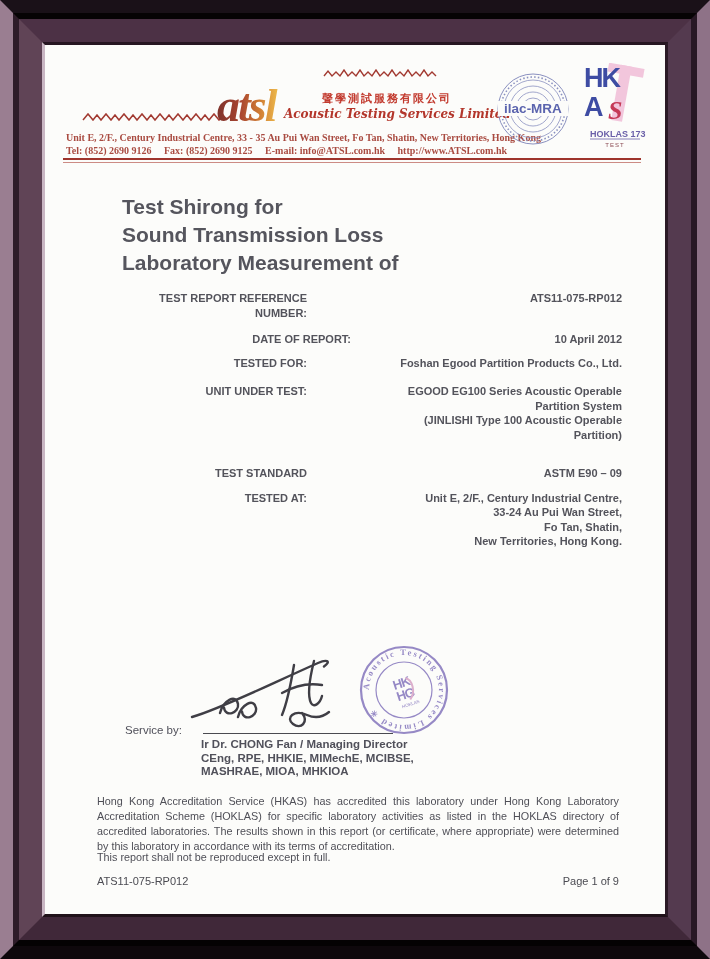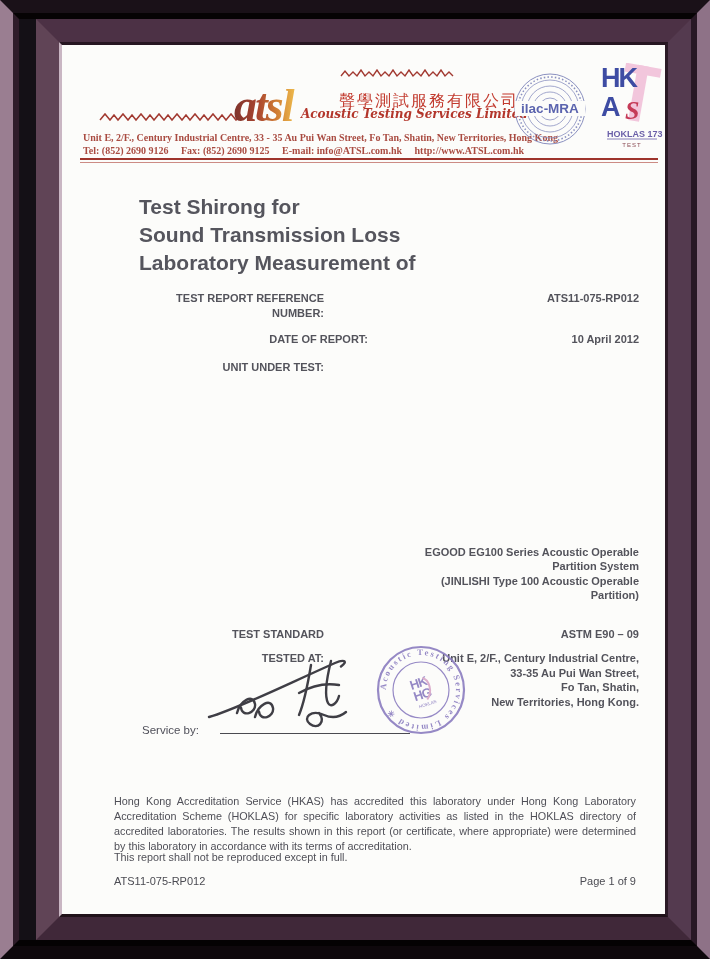--- a/index.html
+++ b/index.html
@@ -5,34 +5,34 @@
   html,body{margin:0;padding:0;}
   body{
     width:710px;height:959px;overflow:hidden;
     font-family:"Liberation Sans", sans-serif;
     background:#141016;
   }
   
   .f1{width:710px;height:959px;box-sizing:border-box;
       border:13px solid;border-color:#1A1118 #8E7287 #0E080C #9A7E91;}
   .f2{width:100%;height:100%;box-sizing:border-box;
-      border:6px solid;border-color:#060304 #281825 #040203 #2E1C29;padding-left:17px;}
+      border:6px solid;border-color:#060304 #281825 #040203 #2E1C29;}
   .f3{width:100%;height:100%;box-sizing:border-box;
       border:23px solid;border-color:#4C3145 #543A4F #402839 #604456;}
   .f4{width:100%;height:100%;box-sizing:border-box;
       border:3px solid;border-color:#261621 #2B1A26 #201219 #C9B6C3;}
   .page{width:100%;height:100%;position:relative;background:#FCFCFA;}
 
   
   .wave{position:absolute;}
   .wave-left{left:36px;top:64px;}
   .wave-top{left:277px;top:21px;}
   .atsl-logo{position:absolute;left:170px;top:34px;}
   .company-zh{position:absolute;left:277px;top:46px;
-      font-size:16px;font-weight:normal;letter-spacing:2px;color:#C23A2E;
+      font-size:11px;font-weight:bold;letter-spacing:2px;color:#C23A2E;
       font-family:"Liberation Serif",serif;}
   .company-en{position:absolute;left:239px;top:62px;
       font-size:12px;font-weight:bold;font-style:italic;color:#B3362B;
       font-family:"DejaVu Serif",serif;}
   .addr{position:absolute;left:21px;white-space:pre;
       font-family:"Liberation Serif",serif;font-weight:bold;
       font-size:10px;color:#A94B41;}
   .addr1{top:87px;}
   .addr2{top:100px;}
   .red-rule{position:absolute;left:18px;top:113px;width:578px;height:2px;
@@ -44,21 +44,21 @@
   .title{position:absolute;left:77px;top:148px;
       font-size:21px;font-weight:bold;line-height:28px;color:#55555D;}
 
   
   .fields{position:absolute;left:77px;top:246px;width:500px;
       font-size:11px;line-height:14.5px;color:#53535B;text-align:right;}
   .frow{display:flex;}
   .flabel{width:185px;flex:0 0 185px;font-weight:bold;}
   .fvalue{flex:1;font-weight:bold;white-space:pre-line;}
   .mb12{margin-bottom:12px;}.mb9{margin-bottom:9px;margin-left:44px;}.mb10{margin-bottom:10px;}
-  .mb4{margin-bottom:4px;}.mb8{margin-bottom:8px;}.mb24{margin-bottom:24px;flex-direction:column;}
+  .mb4{margin-bottom:4px;}.mb8{margin-bottom:8px;}.mb24{margin-bottom:24px;}
 
   
   .approved{position:absolute;left:80px;top:679px;font-size:11.5px;color:#50505A;}
   .sig-svg{position:absolute;left:143px;top:604px;}
   .sig-line{position:absolute;left:158px;top:688px;width:190px;
       border-top:1.5px solid #4A4A50;}
   .sig-names{position:absolute;left:156px;top:693px;
       font-size:11.5px;font-weight:bold;line-height:13.5px;color:#50505A;}
   .stamp{position:absolute;left:312px;top:598px;opacity:.9;}
 
@@ -141,38 +141,42 @@
 
       <div class="fields">
         <div class="frow mb12">
           <div class="flabel">TEST REPORT REFERENCE NUMBER:</div>
           <div class="fvalue">ATS11-075-RP012</div>
         </div>
         <div class="frow mb9">
           <div class="flabel">DATE OF REPORT:</div>
           <div class="fvalue">10 April 2012</div>
         </div>
+        <div class="frow mb10">
+          <div class="flabel">TESTED FOR:</div>
+          <div class="fvalue">Foshan Egood Partition Products Co., Ltd.</div>
+        </div>
         <div class="frow mb4">
           <div class="flabel"></div>
         </div>
         <div class="frow mb24">
           <div class="flabel">UNIT UNDER TEST:</div>
           <div class="fvalue">EGOOD EG100 Series Acoustic Operable
 Partition System
 (JINLISHI Type 100 Acoustic Operable
 Partition)</div>
         </div>
         <div class="frow mb10">
           <div class="flabel">TEST STANDARD</div>
           <div class="fvalue">ASTM E90 – 09</div>
         </div>
         <div class="frow">
           <div class="flabel">TESTED AT:</div>
           <div class="fvalue">Unit E, 2/F., Century Industrial Centre,
-33-35 Au Pui Wan Street,
+33-24 Au Pui Wan Street,
 Fo Tan, Shatin,
 New Territories, Hong Kong.</div>
         </div>
       </div>
 
       <svg class="sig-svg" width="180" height="84" viewBox="0 0 180 84">
         <g fill="none" stroke="#3F3E45" stroke-width="2.4" stroke-linecap="round">
           <path d="M4,68 C32,60 76,38 130,14 c8,-3.5 14,-2.5 6,3.5"></path>
           <path d="M32,64 c3,-12 16,-20 18,-9 c1.5,9 -13,14 -14,3.5"></path>
           <path d="M50,68 c3,-12 16,-20 18,-9 c1.5,9 -13,14 -14,3.5"></path>
@@ -195,20 +199,25 @@
         <g transform="rotate(-18 47 47)">
           <text x="38" y="44" font-size="13" font-weight="bold" fill="#8B7DC0" letter-spacing="-1" font-family="Liberation Sans, sans-serif">HK</text>
           <text x="38" y="56" font-size="13" font-weight="bold" fill="#8B7DC0" letter-spacing="-1" font-family="Liberation Sans, sans-serif">HG</text>
           <path d="M52,36 c6,4 6,16 -2,22" fill="none" stroke="#D9A7C8" stroke-width="2"></path>
           <text x="40" y="64" font-size="4.5" fill="#8B7DC0" font-family="Liberation Sans, sans-serif">HOKLAS</text>
         </g>
       </svg>
 
       <div class="approved">Service by:</div>
       <div class="sig-line"></div>
+      <div class="sig-names">
+        <div>Ir Dr. CHONG Fan / Managing Director</div>
+        <div>CEng, RPE, HHKIE, MIMechE, MCIBSE,</div>
+        <div>MASHRAE, MIOA, MHKIOA</div>
+      </div>
 
       <div class="accred">Hong Kong Accreditation Service (HKAS) has accredited this laboratory under Hong Kong Laboratory Accreditation Scheme (HOKLAS) for specific laboratory activities as listed in the HOKLAS directory of accredited laboratories. The results shown in this report (or certificate, where appropriate) were determined by this laboratory in accordance with its terms of accreditation.</div>
       <div class="repro-note">This report shall not be reproduced except in full.</div>
       <div class="bottom-row">
         <span>ATS11-075-RP012</span>
         <span>Page 1 of 9</span>
       </div>
 
     </div>
    </div>

